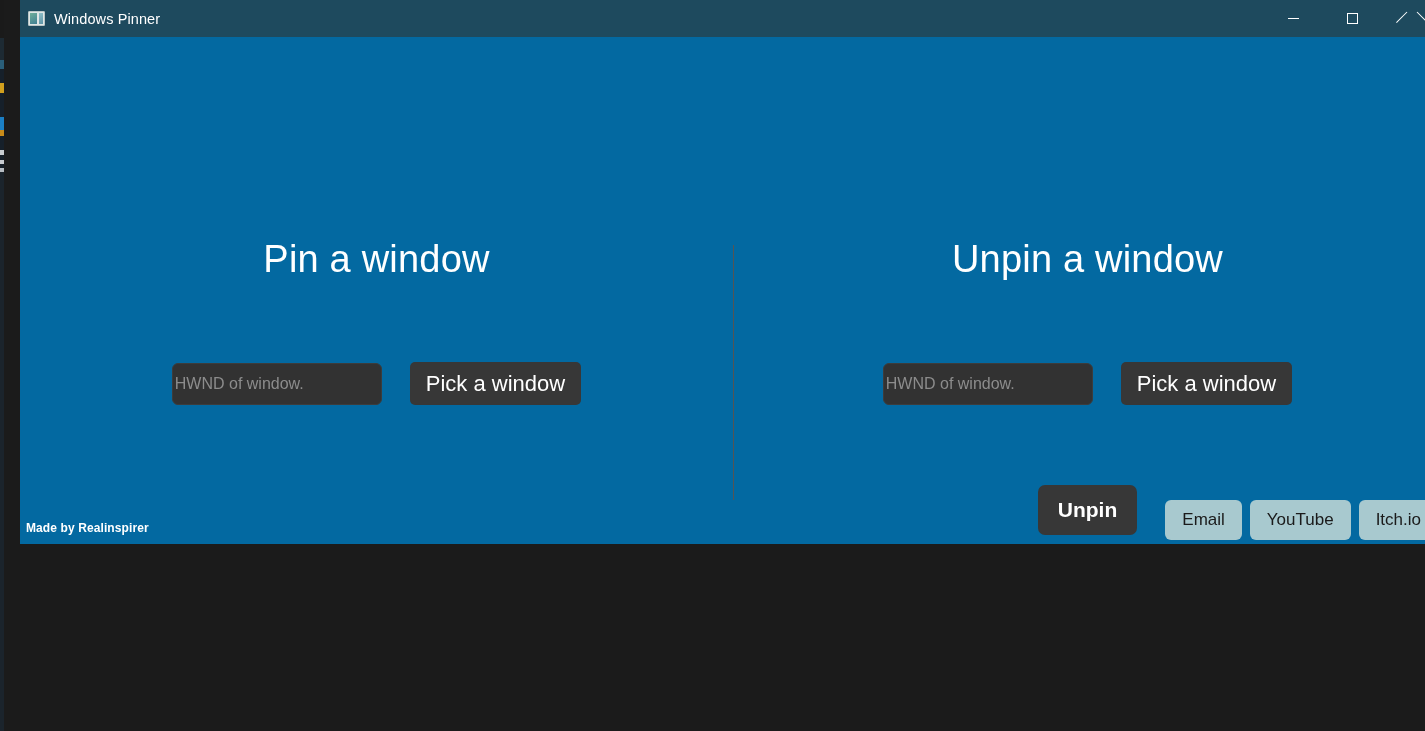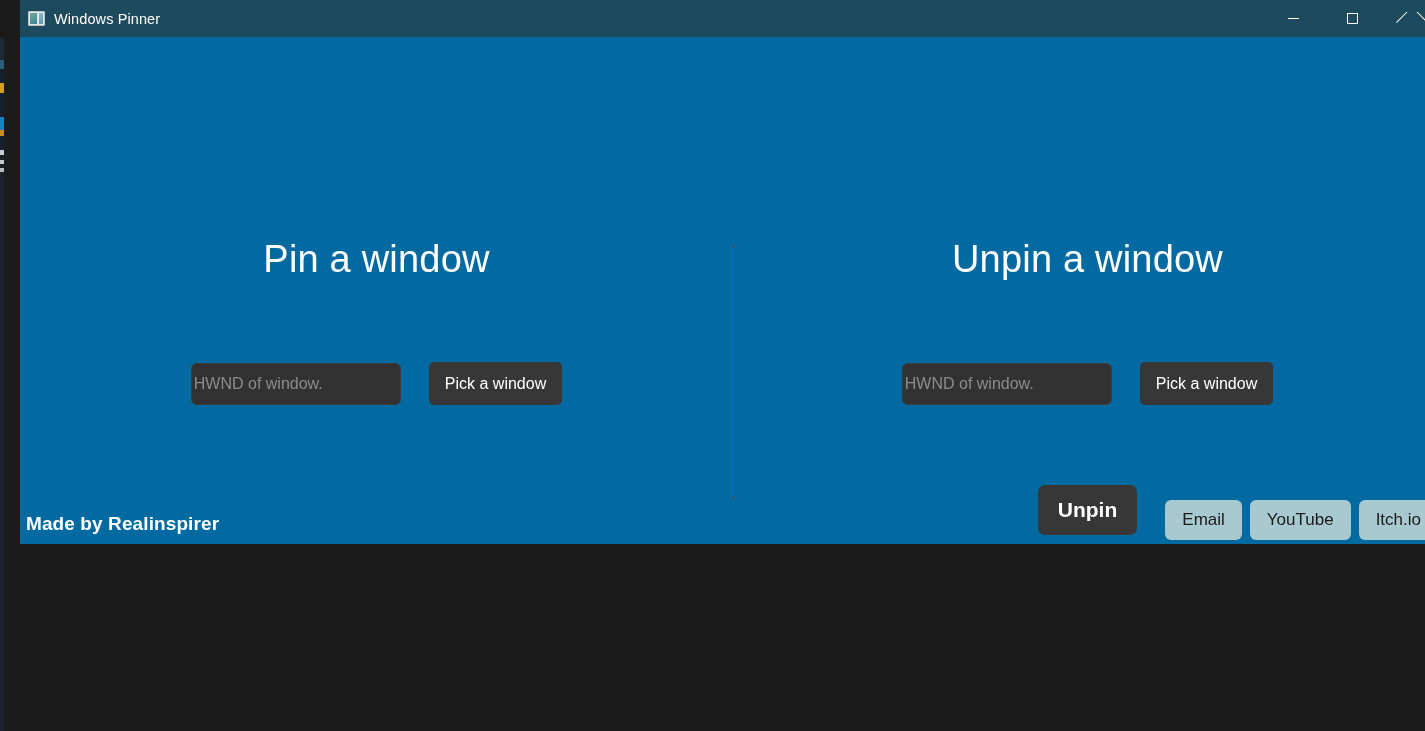--- a/index.html
+++ b/index.html
@@ -163,21 +163,21 @@
   .hwnd-input::placeholder { color: #8c8c8c; }
 
   .pick-btn {
     height: 43px;
     padding: 0 16px;
     background: #373737;
     border: none;
     border-radius: 5px;
     color: #ffffff;
     font-family: "Liberation Sans", sans-serif;
-    font-size: 16px;
+    font-size: 22px;
     cursor: pointer;
     white-space: nowrap;
   }
 
   .action-wrap {
     position: absolute;
     top: 448px;
     left: 0; right: 0;
     display: flex;
     justify-content: center;
@@ -204,21 +204,21 @@
     height: 255px;
     background: #555555;
   }
 
   
   #footer-credit {
     position: absolute;
     left: 6px;
     bottom: 9px;
     color: #ffffff;
-    font-size: 19px;
+    font-size: 12px;
     font-weight: bold;
     letter-spacing: .1px;
   }
 
   #footer-links {
     position: absolute;
     right: 3px;
     bottom: 4px;
     display: flex;
     gap: 8px;

